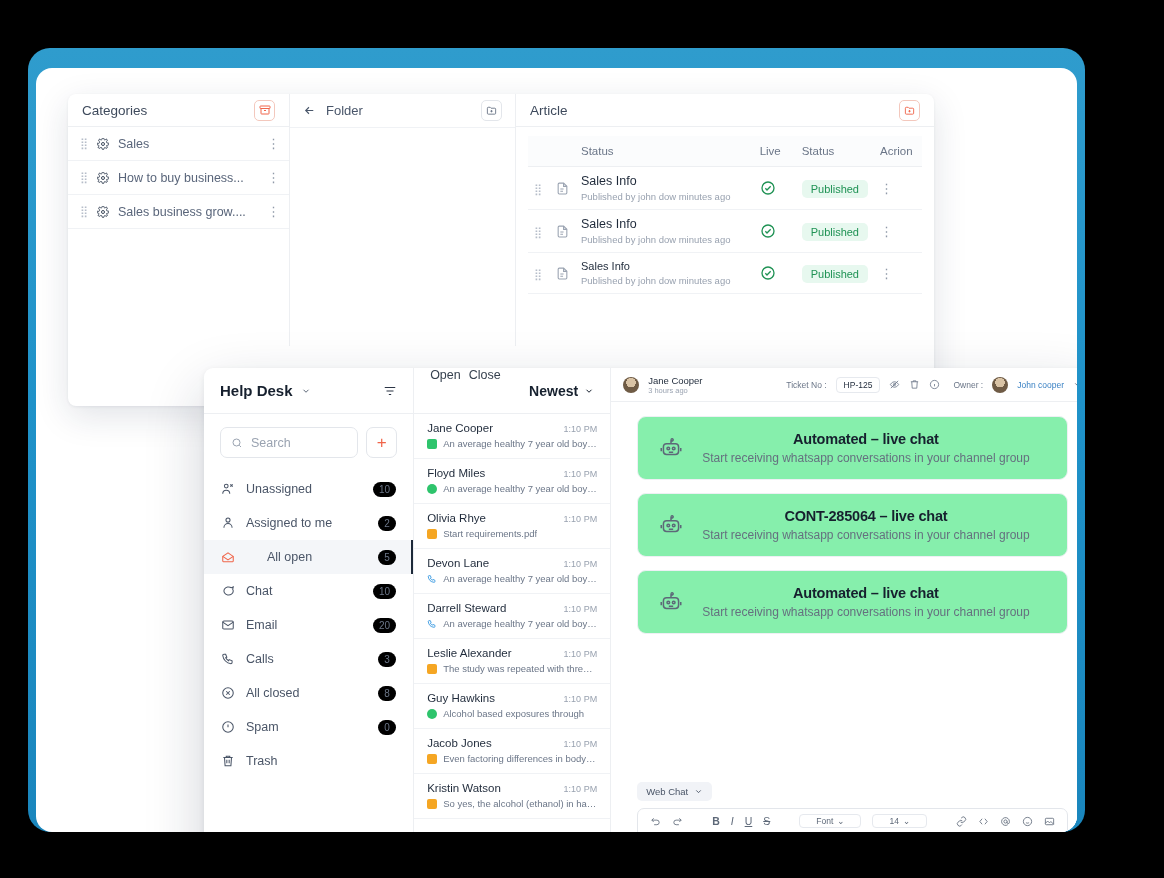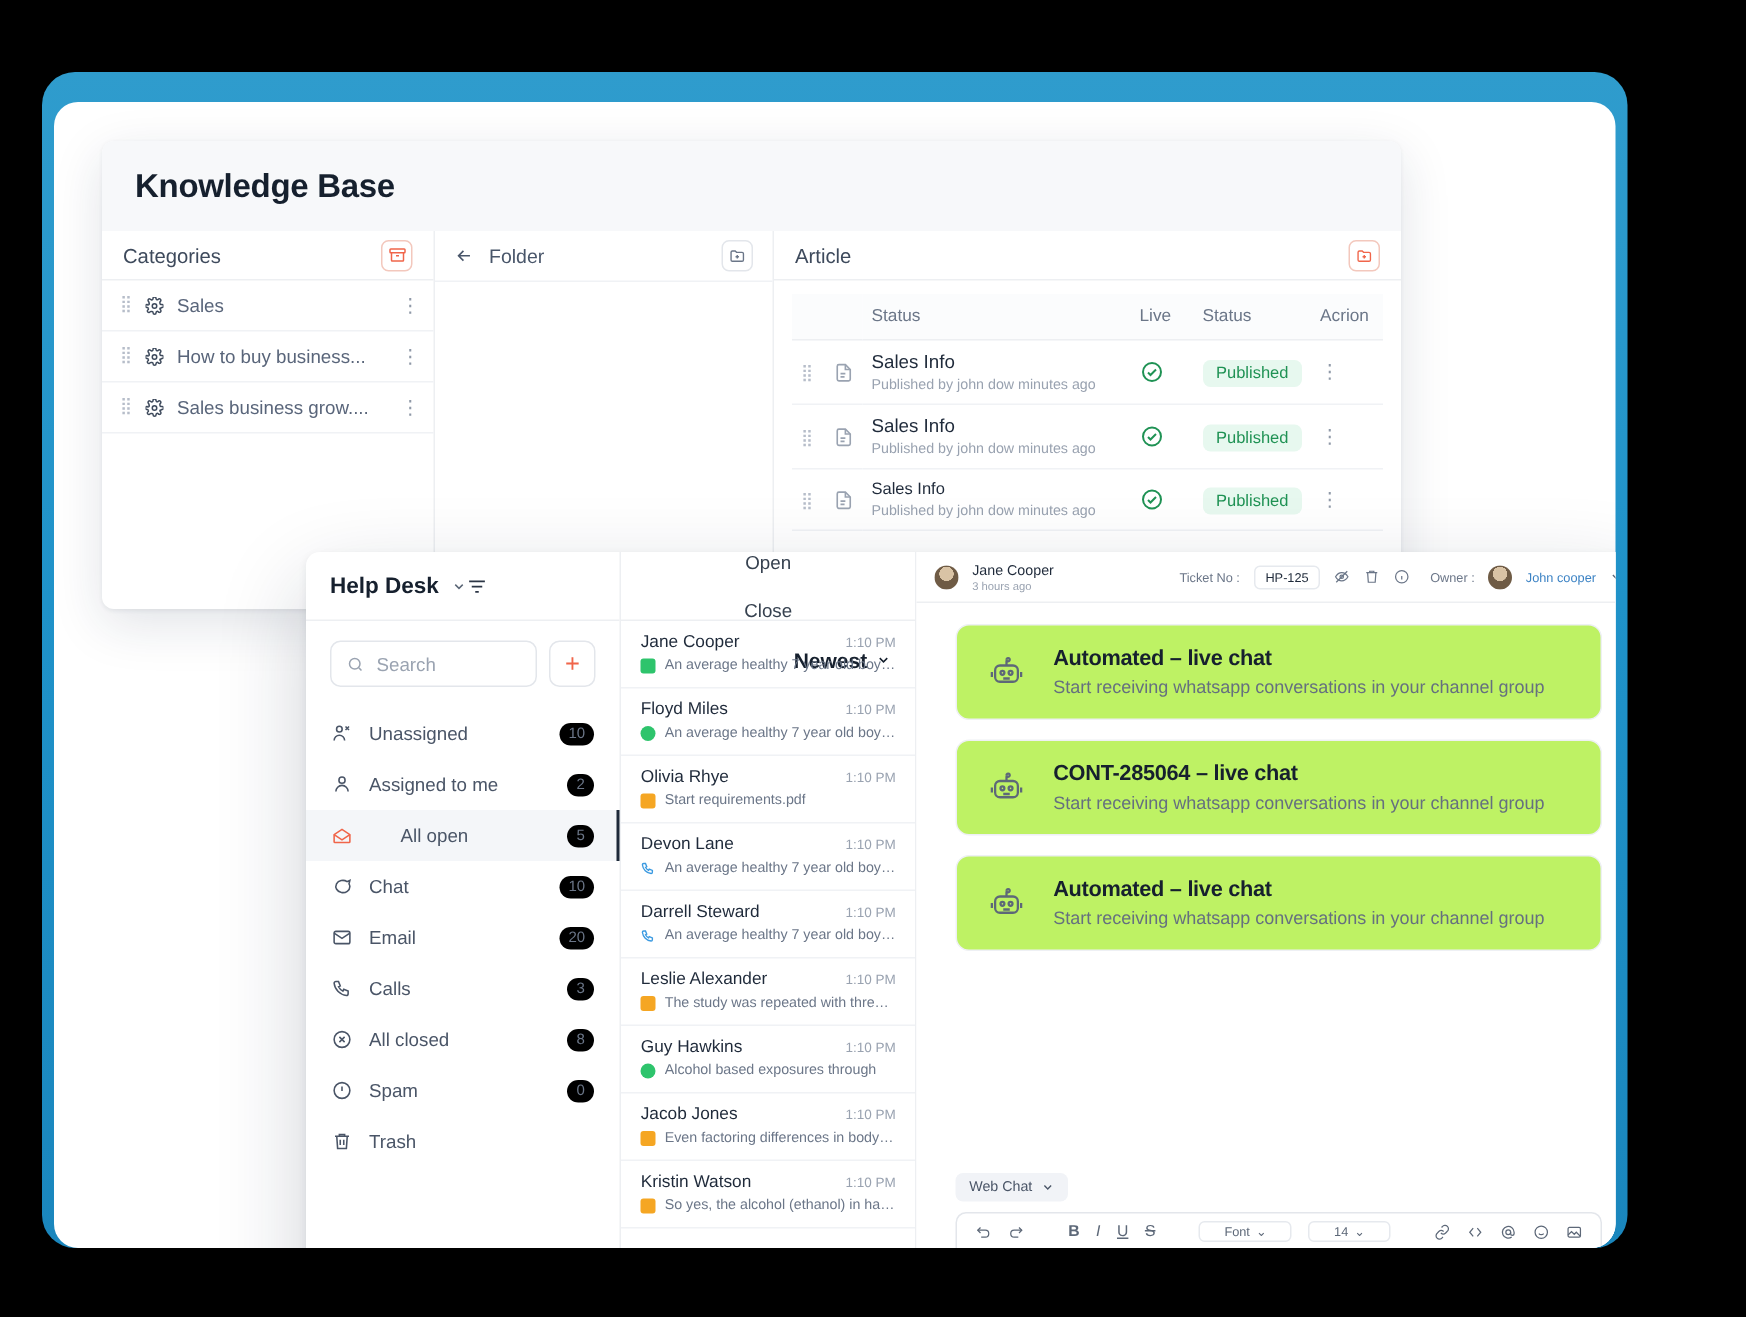--- a/index.html
+++ b/index.html
@@ -87,21 +87,21 @@
   
   .hd {
     position:absolute; left:168px; top:300px; width:890px; height:518px;
     background:#ffffff; border-radius:9px;
     box-shadow: 0 22px 60px rgba(20,32,56,.20), 0 2px 6px rgba(20,32,56,.08);
     display:flex; overflow:hidden;
   }
   
   .hd-side { width:218px; border-right:1px solid #edeff2; display:flex; flex-direction:column; }
   .hd-side-top {
-    height:46px; display:flex; align-items:center; 
+    height:46px; display:flex; align-items:center; justify-content:space-between;
     padding:0 16px; border-bottom:1px solid #edeff2;
   }
   .hd-title { display:flex; align-items:center; gap:8px; font-size:15px; font-weight:bold; color:#16202e; }
   .chev { color:#5d6878; font-size:10px; }
   .search-wrap { display:flex; gap:8px; padding:13px 16px 10px; }
   .search-box {
     flex:1; height:31px; border:1px solid #e3e6eb; border-radius:7px;
     display:flex; align-items:center; gap:8px; padding:0 10px; color:#9aa3b1; font-size:12.5px;
   }
   .plus-btn {
@@ -119,22 +119,22 @@
   }
   .nav-item .lbl { flex:1; }
   .badge {
     background:#000000; color:#6b7688; font-size:10px;
     border-radius:9px; padding:2px 6px; min-width:18px; text-align:center;
   }
 
   
   .hd-list { width:197px; border-right:1px solid #edeff2; display:flex; flex-direction:column; }
   .list-tabs {
-    height:46px; display:flex; align-items:center; gap:18px; padding:0 16px;
-    border-bottom:1px solid #edeff2; font-size:12.5px; color:#36414f;flex-direction:column;
+    height:46px; display:flex; gap:8px; padding:0 16px;
+    border-bottom:1px solid #edeff2; font-size:12.5px; color:#36414f;
   }
   .list-tabs .newest { margin-left:auto; display:flex; align-items:center; gap:6px; font-weight:bold; font-size:14px; color:#16202e; }
   .conv {
     padding:8px 13px 9px; border-bottom:1px solid #f0f2f5;
   }
   .conv-top { display:flex; align-items:baseline; }
   .conv-name { font-size:11.5px; color:#1f2a3a; flex:1; }
   .conv-time { font-size:9px; color:#99a2b0; }
   .conv-msg { display:flex; align-items:center; gap:6px; margin-top:4px; }
   .conv-msg .txt { font-size:9.5px; color:#6b7688; white-space:nowrap; overflow:hidden; text-overflow:ellipsis; }
@@ -149,22 +149,22 @@
   .av { width:16px; height:16px; border-radius:50%; background:#8b7d6b; flex:none;
         background-image:radial-gradient(circle at 50% 35%, #d9c3a5 0 36%, #6f5b45 37% 100%); }
   .chat-who .n { font-size:9.5px; color:#1f2a3a; }
   .chat-who .t { font-size:7.5px; color:#9aa3b1; }
   .head-right { margin-left:auto; display:flex; align-items:center; gap:9px; font-size:8.5px; color:#6b7688; }
   .ticket-box { border:1px solid #e6e9ee; border-radius:4px; padding:2px 7px; font-size:8.5px; color:#1f2a3a; }
   .owner-link { color:#3b82c4; font-size:8.5px; }
 
   .chat-body { flex:1; padding:14px 26px 0; overflow:hidden; }
   .card {
-    background:#bef264; border:1px solid #eef0f4; border-radius:9px;
-    display:flex; align-items:center; gap:18px; padding:14px 20px; margin-bottom:13px;
+    background:#86efac; border:1px solid #eef0f4; border-radius:9px;
+    display:flex; align-items:center; gap:18px; padding:14px 20px; margin-bottom:13px;text-align:center;
   }
   .bot { width:26px; height:26px; flex:none; }
   .card-h { font-size:14.5px; font-weight:bold; color:#16202e; letter-spacing:-.2px; }
   .card-s { font-size:12px; color:#65707f; margin-top:4px; }
 
   .chat-foot { padding:6px 26px 14px; position:relative; }
   .webchat {
     display:inline-flex; align-items:center; gap:6px; background:#f1f3f7;
     border-radius:5px; padding:4px 9px; font-size:9.5px; color:#4a5567; margin-bottom:7px;
   }
@@ -181,21 +181,20 @@
   svg { display:block; }
 </style>
 </head>
 <body>
 
 <div class="stage">
   <div class="bezel"></div>
   <div class="screen">
 
     <div class="kb">
-      <div class="kb-title">Knowledge Base</div>
       <div class="kb-body">
 
         <div class="kb-col-cat">
           <div class="kb-colhead">
             <span>Categories</span>
             <span class="ico-btn">
               <svg width="12" height="12" viewBox="0 0 24 24" fill="none" stroke="#f0654a" stroke-width="2">
                   <rect x="2" y="4" width="20" height="5" rx="1"></rect>
                   <path d="M4 9v10a1 1 0 001 1h14a1 1 0 001-1V9"></path>
                   <path d="M10 13h4"></path>

